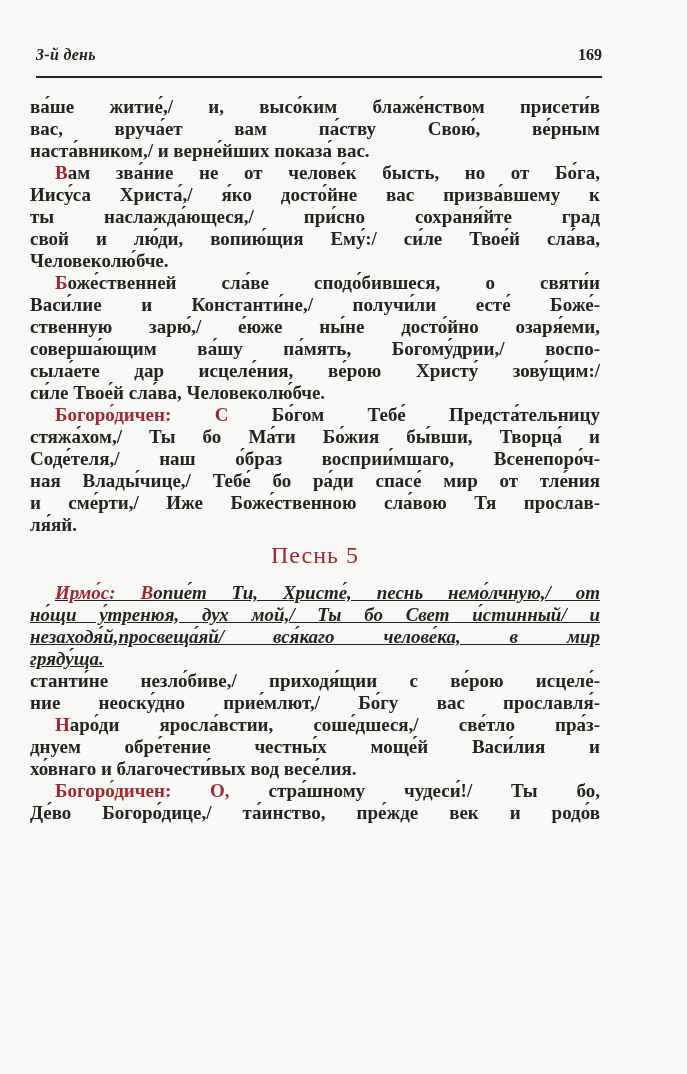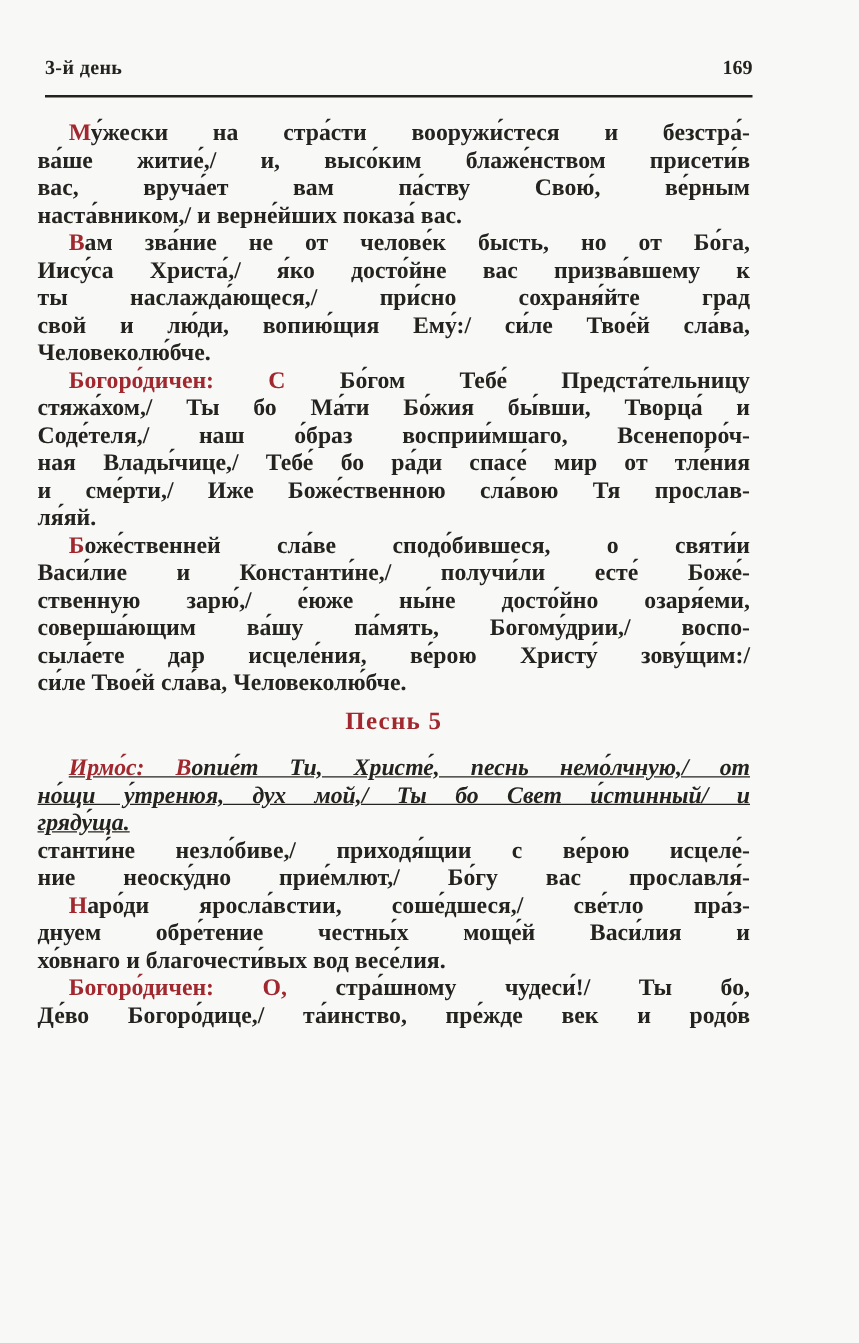--- a/index.html
+++ b/index.html
@@ -13,21 +13,21 @@
   }
   .page { position: absolute; inset: 0; }
 
   
   .header {
     position: absolute;
     left: 36px; width: 566px; top: 46px;
     display: flex; justify-content: space-between; align-items: baseline;
     font-size: 16px; font-weight: bold;
   }
-  .header .folio-left { letter-spacing: 0.3px; text-align: right; }
+  .header .folio-left { font-style: italic; letter-spacing: 0.3px; text-align: right; }
   .header-rule {
     position: absolute;
     left: 36px; width: 566px; top: 76px;
     border-top: 2.5px solid #23221e;
     height: 0;
   }
 
   
   .content {
     position: absolute;
@@ -38,21 +38,21 @@
     line-height: 22px; height: 22px;
     white-space: nowrap;
   }
   .line.j { text-align: justify; text-align-last: justify; white-space: normal; }
   .line.last { text-align: left; text-align-last: left; }
   .first { padding-left: 25px; }
   .lead { color: #a1282f; }
   .para.italic .line { font-style: italic; text-decoration: underline; }
 
   .song-heading {
-    font-size: 20px; font-weight: bold;
+    font-size: 24px; font-weight: normal;
     color: #a1282f;
     text-align: center;
     letter-spacing: 1px;
     margin: 6px 0 14px 0;
     line-height: 26px;
   }
 </style>
 </head>
 <body>
 
@@ -60,57 +60,57 @@
 
   <div class="header">
     <span class="folio-left">3-й день</span>
     <span class="folio-right">169</span>
   </div>
   <div class="header-rule"></div>
 
   <div class="content">
 
     <div class="para">
-      <div class="line j first"><span class="lead">М</span><span>у́жески на стра́сти вооружи́стеся и безстра́-</span></div>
       <div class="line j">ва́ше житие́,/ и, высо́ким блаже́нством присети́в</div>
       <div class="line j">вас, вруча́ет вам па́ству Свою́, ве́рным</div>
       <div class="line last">наста́вником,/ и верне́йших показа́ вас.</div>
     </div>
 
     <div class="para">
       <div class="line j first"><span class="lead">В</span><span>ам зва́ние не от челове́к бысть, но от Бо́га,</span></div>
       <div class="line j">Иису́са Христа́,/ я́ко досто́йне вас призва́вшему к</div>
       <div class="line j">ты наслажда́ющеся,/ при́сно сохраня́йте град</div>
       <div class="line j">свой и лю́ди, вопию́щия Ему́:/ си́ле Твое́й сла́ва,</div>
       <div class="line last">Человеколю́бче.</div>
     </div>
 
     <div class="para">
+      <div class="line j first"><span class="lead">Б</span><span>оже́ственней сла́ве сподо́бившеся, о святи́и</span></div>
+      <div class="line j">Васи́лие и Константи́не,/ получи́ли есте́ Боже́-</div>
+      <div class="line j">ственную зарю́,/ е́юже ны́не досто́йно озаря́еми,</div>
+      <div class="line j">соверша́ющим ва́шу па́мять, Богому́дрии,/ воспо-</div>
+      <div class="line j">сыла́ете дар исцеле́ния, ве́рою Христу́ зову́щим:/</div>
+      <div class="line last">си́ле Твое́й сла́ва, Человеколю́бче.</div>
+    </div>
+
+    <div class="para">
       <div class="line j first"><span class="lead">Богоро́дичен: С</span><span> Бо́гом Тебе́ Предста́тельницу</span></div>
       <div class="line j">стяжа́хом,/ Ты бо Ма́ти Бо́жия бы́вши, Творца́ и</div>
       <div class="line j">Соде́теля,/ наш о́браз восприи́мшаго, Всенепоро́ч-</div>
       <div class="line j">ная Влады́чице,/ Тебе́ бо ра́ди спасе́ мир от тле́ния</div>
       <div class="line j">и сме́рти,/ Иже Боже́ственною сла́вою Тя прослав-</div>
       <div class="line last">ля́яй.</div>
     </div>
 
-    <div class="para">
-      <div class="line j first"><span class="lead">Б</span><span>оже́ственней сла́ве сподо́бившеся, о святи́и</span></div>
-      <div class="line j">Васи́лие и Константи́не,/ получи́ли есте́ Боже́-</div>
-      <div class="line j">ственную зарю́,/ е́юже ны́не досто́йно озаря́еми,</div>
-      <div class="line j">соверша́ющим ва́шу па́мять, Богому́дрии,/ воспо-</div>
-      <div class="line j">сыла́ете дар исцеле́ния, ве́рою Христу́ зову́щим:/</div>
-      <div class="line last">си́ле Твое́й сла́ва, Человеколю́бче.</div>
-    </div>
-
     <div class="song-heading">Песнь 5</div>
 
     <div class="para italic">
       <div class="line j first"><span class="lead">Ирмо́с: В</span><span>опие́т Ти, Христе́, песнь немо́лчную,/ от</span></div>
       <div class="line j">но́щи у́тренюя, дух мой,/ Ты бо Свет и́стинный/ и</div>
+      <div class="line j">незаходя́й,просвеща́яй/ вся́каго челове́ка, в мир</div>
       <div class="line last">гряду́ща.</div>
     </div>
 
 
     <div class="para">
       <div class="line j">станти́не незло́биве,/ приходя́щии с ве́рою исцеле́-</div>
       <div class="line j">ние неоску́дно прие́млют,/ Бо́гу вас прославля́-</div>
     </div>
 
     <div class="para">

